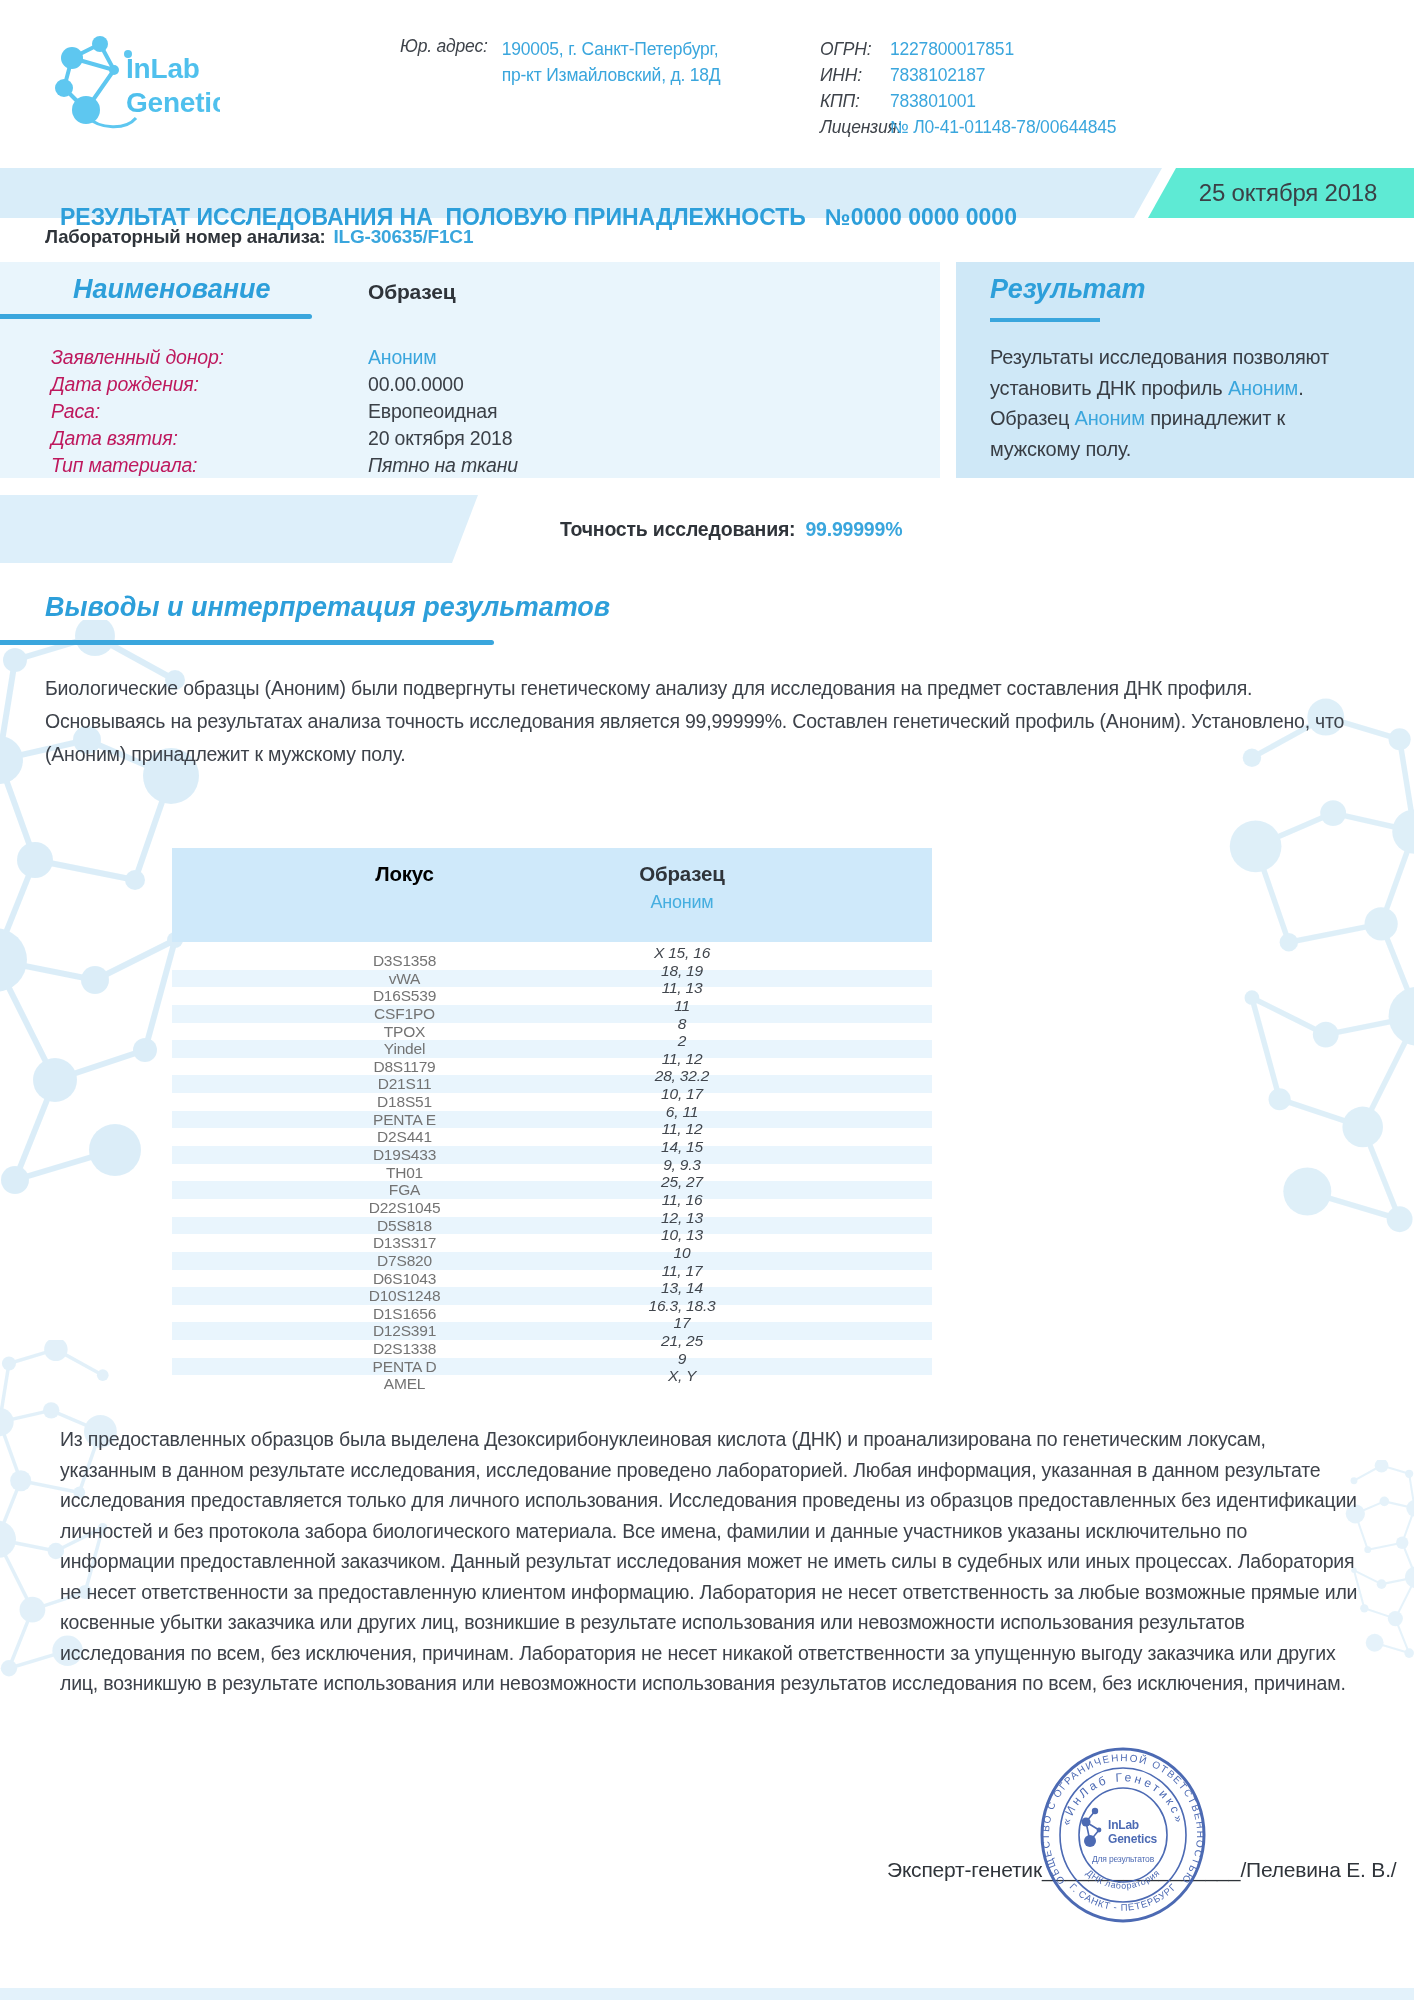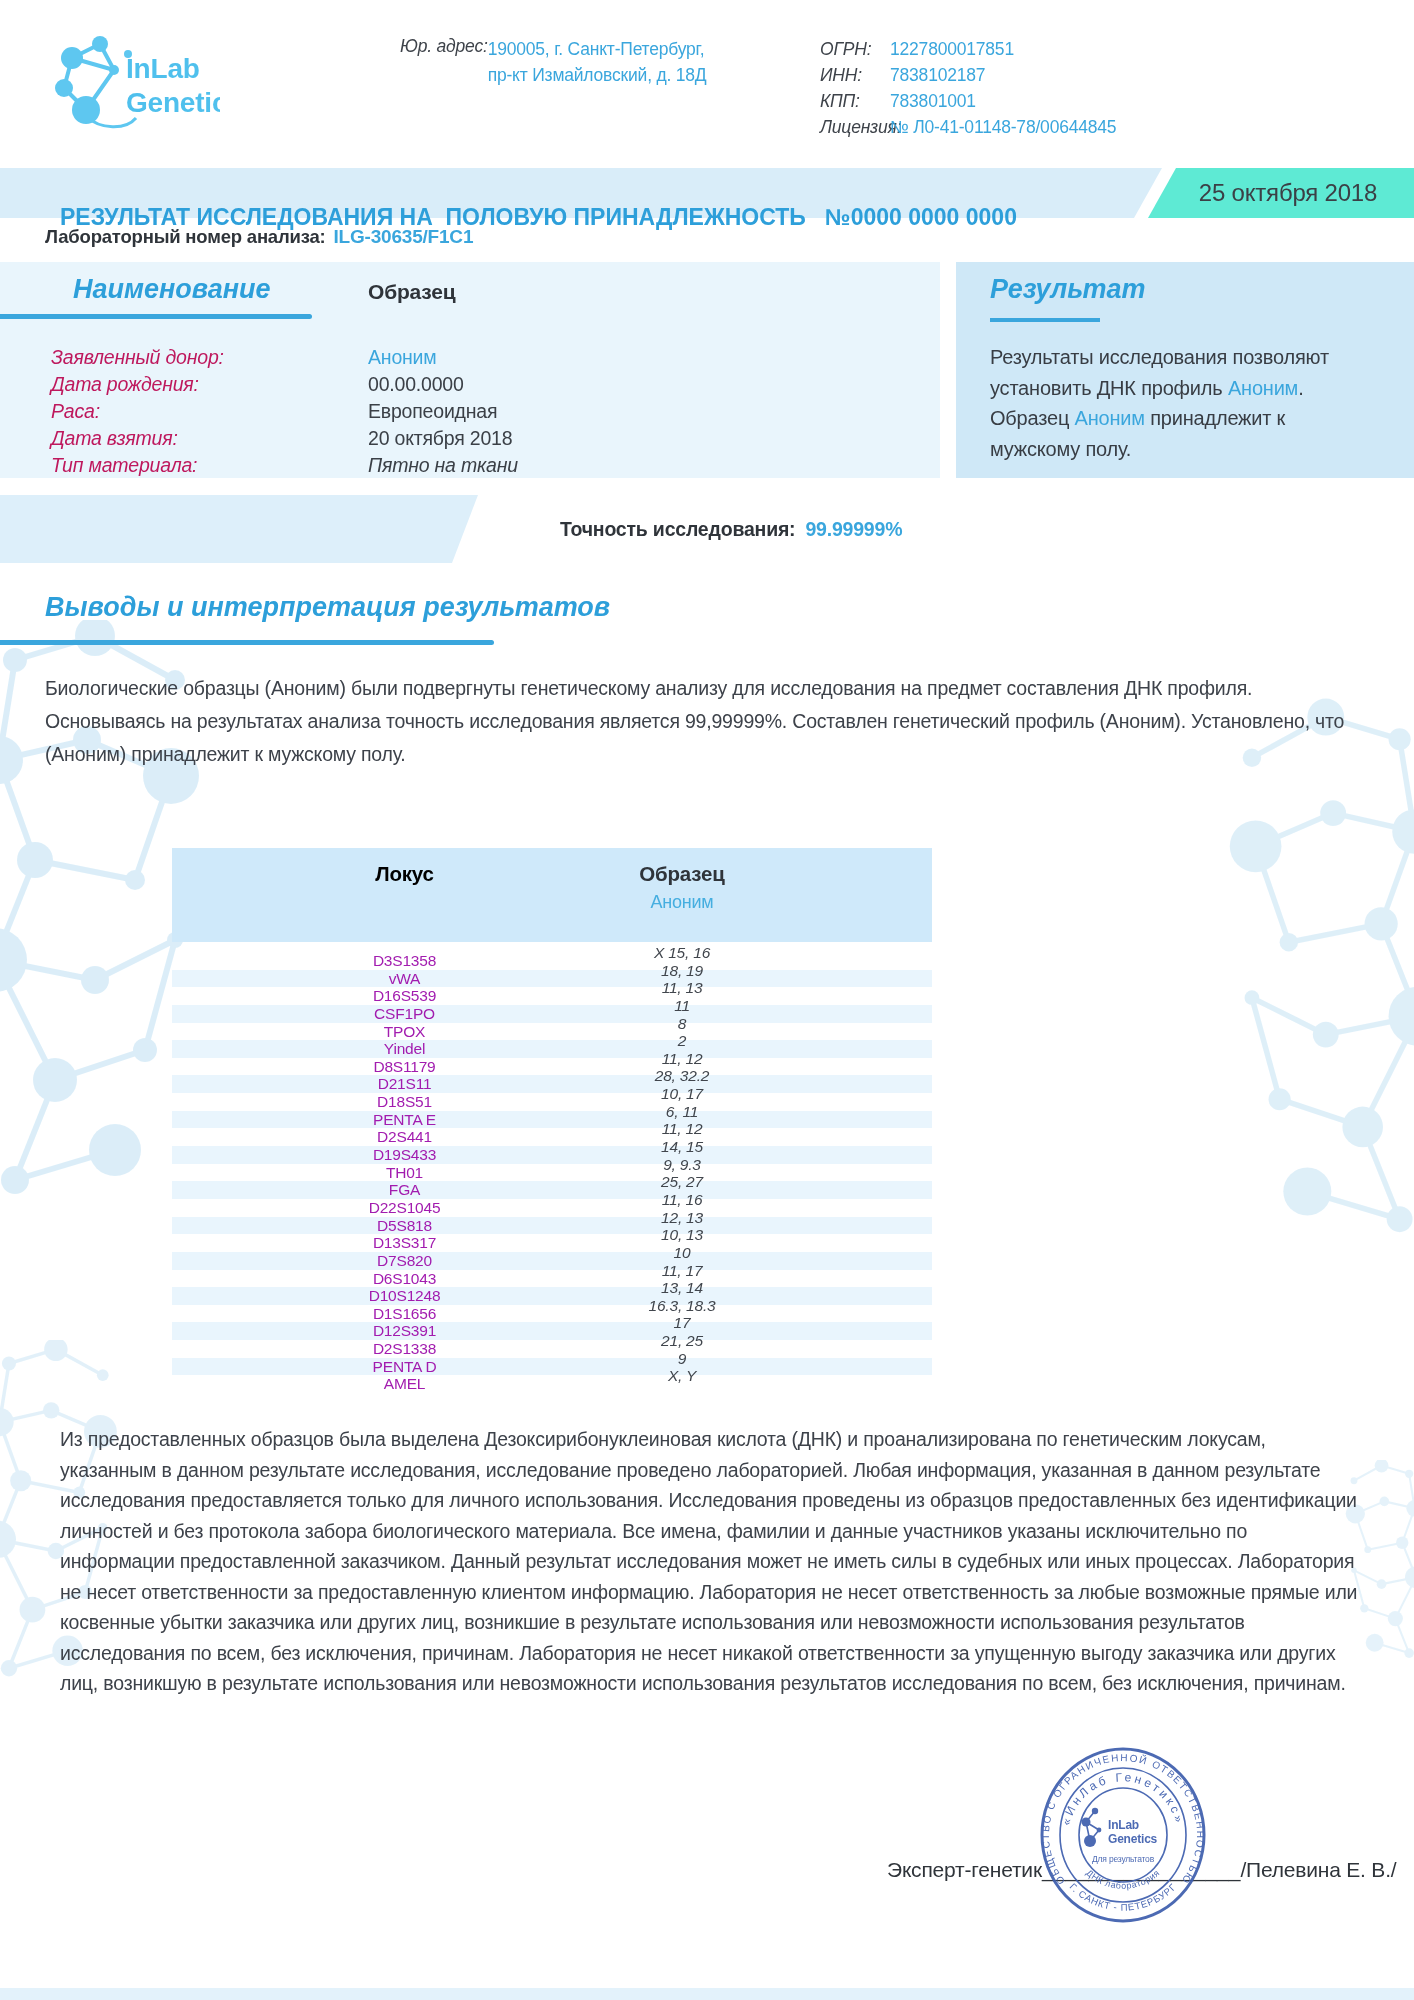--- a/index.html
+++ b/index.html
@@ -7,21 +7,21 @@
         font-family:"Liberation Sans",sans-serif;letter-spacing:-0.2px;color:#3b4047;}
   .abs{position:absolute;}
 
   
   .deco{position:absolute;pointer-events:none;}
   .bottom-strip{position:absolute;left:0;bottom:0;width:100%;height:12px;background:#d9edf9;opacity:.75;}
 
   
   .logo-wrap{left:40px;top:26px;width:180px;height:110px;}
   .addr-label,.reg-label{font-style:italic;color:#3e434a;font-size:17.5px;}
-  .addr-block{left:400px;top:36px;display:flex;}
+  .addr-block{left:400px;top:36px;display:flex;gap:14px;}
   .addr-lines{color:#3aa6dd;font-size:17.5px;line-height:26px;}
   .reg-block{left:820px;top:36px;font-size:17.5px;line-height:26px;}
   .reg-row{display:flex;}
   .reg-row .reg-label{width:70px;flex:0 0 70px;}
   .reg-value{color:#3aa6dd;}
 
   
   .title-bar{left:0;top:168px;width:1414px;height:50px;background:#d9edf9;
              clip-path:polygon(0 0,1162px 0,1134px 100%,0 100%);}
   .title-text{left:60px;top:168px;height:50px;line-height:50px;font-size:23px;font-weight:bold;
@@ -68,21 +68,21 @@
 
   
   .tbl{left:172px;top:848px;width:760px;}
   .tbl-head{position:relative;height:94px;background:#cfe9fa;}
   .th-locus{position:absolute;left:0;top:14px;width:465px;text-align:center;font-weight:bold;font-size:20.5px;color:#000000;}
   .th-sample{position:absolute;left:435px;top:14px;width:150px;text-align:center;font-weight:bold;font-size:20.5px;color:#2f343a;}
   .th-anon{position:absolute;left:435px;top:44px;width:150px;text-align:center;font-size:18px;color:#45aee0;}
   .tbl-body{position:relative;margin-top:10px;}
   .tbl-row{position:relative;height:17.65px;}
   .tbl-row.alt{background:#e9f5fd;}
-  .cell-locus{position:absolute;left:0;top:0;width:465px;text-align:center;font-size:15.5px;line-height:17.65px;color:#a21caf;}
+  .cell-locus{position:absolute;left:0;top:0;width:465px;text-align:center;font-size:15.5px;line-height:17.65px;color:#737373;}
   .cell-value{position:absolute;left:435px;top:0;width:150px;text-align:center;font-size:15.5px;line-height:17.65px;color:#41464d;transform:translateY(-8px);font-style:italic;}
 
   
   .discl-p{left:60px;top:1424px;width:1302px;font-size:19.5px;line-height:30.5px;color:#3d424a;}
 
   
   .sig{left:887px;top:1858px;font-size:21px;color:#2f343a;white-space:nowrap;}
   .sig .sig-line{letter-spacing:0;}
   .stamp{left:1023px;top:1728px;width:200px;height:214px;opacity:.93;}
   .stamp text{font-family:"Liberation Sans",sans-serif;fill:#3f5fae;}

